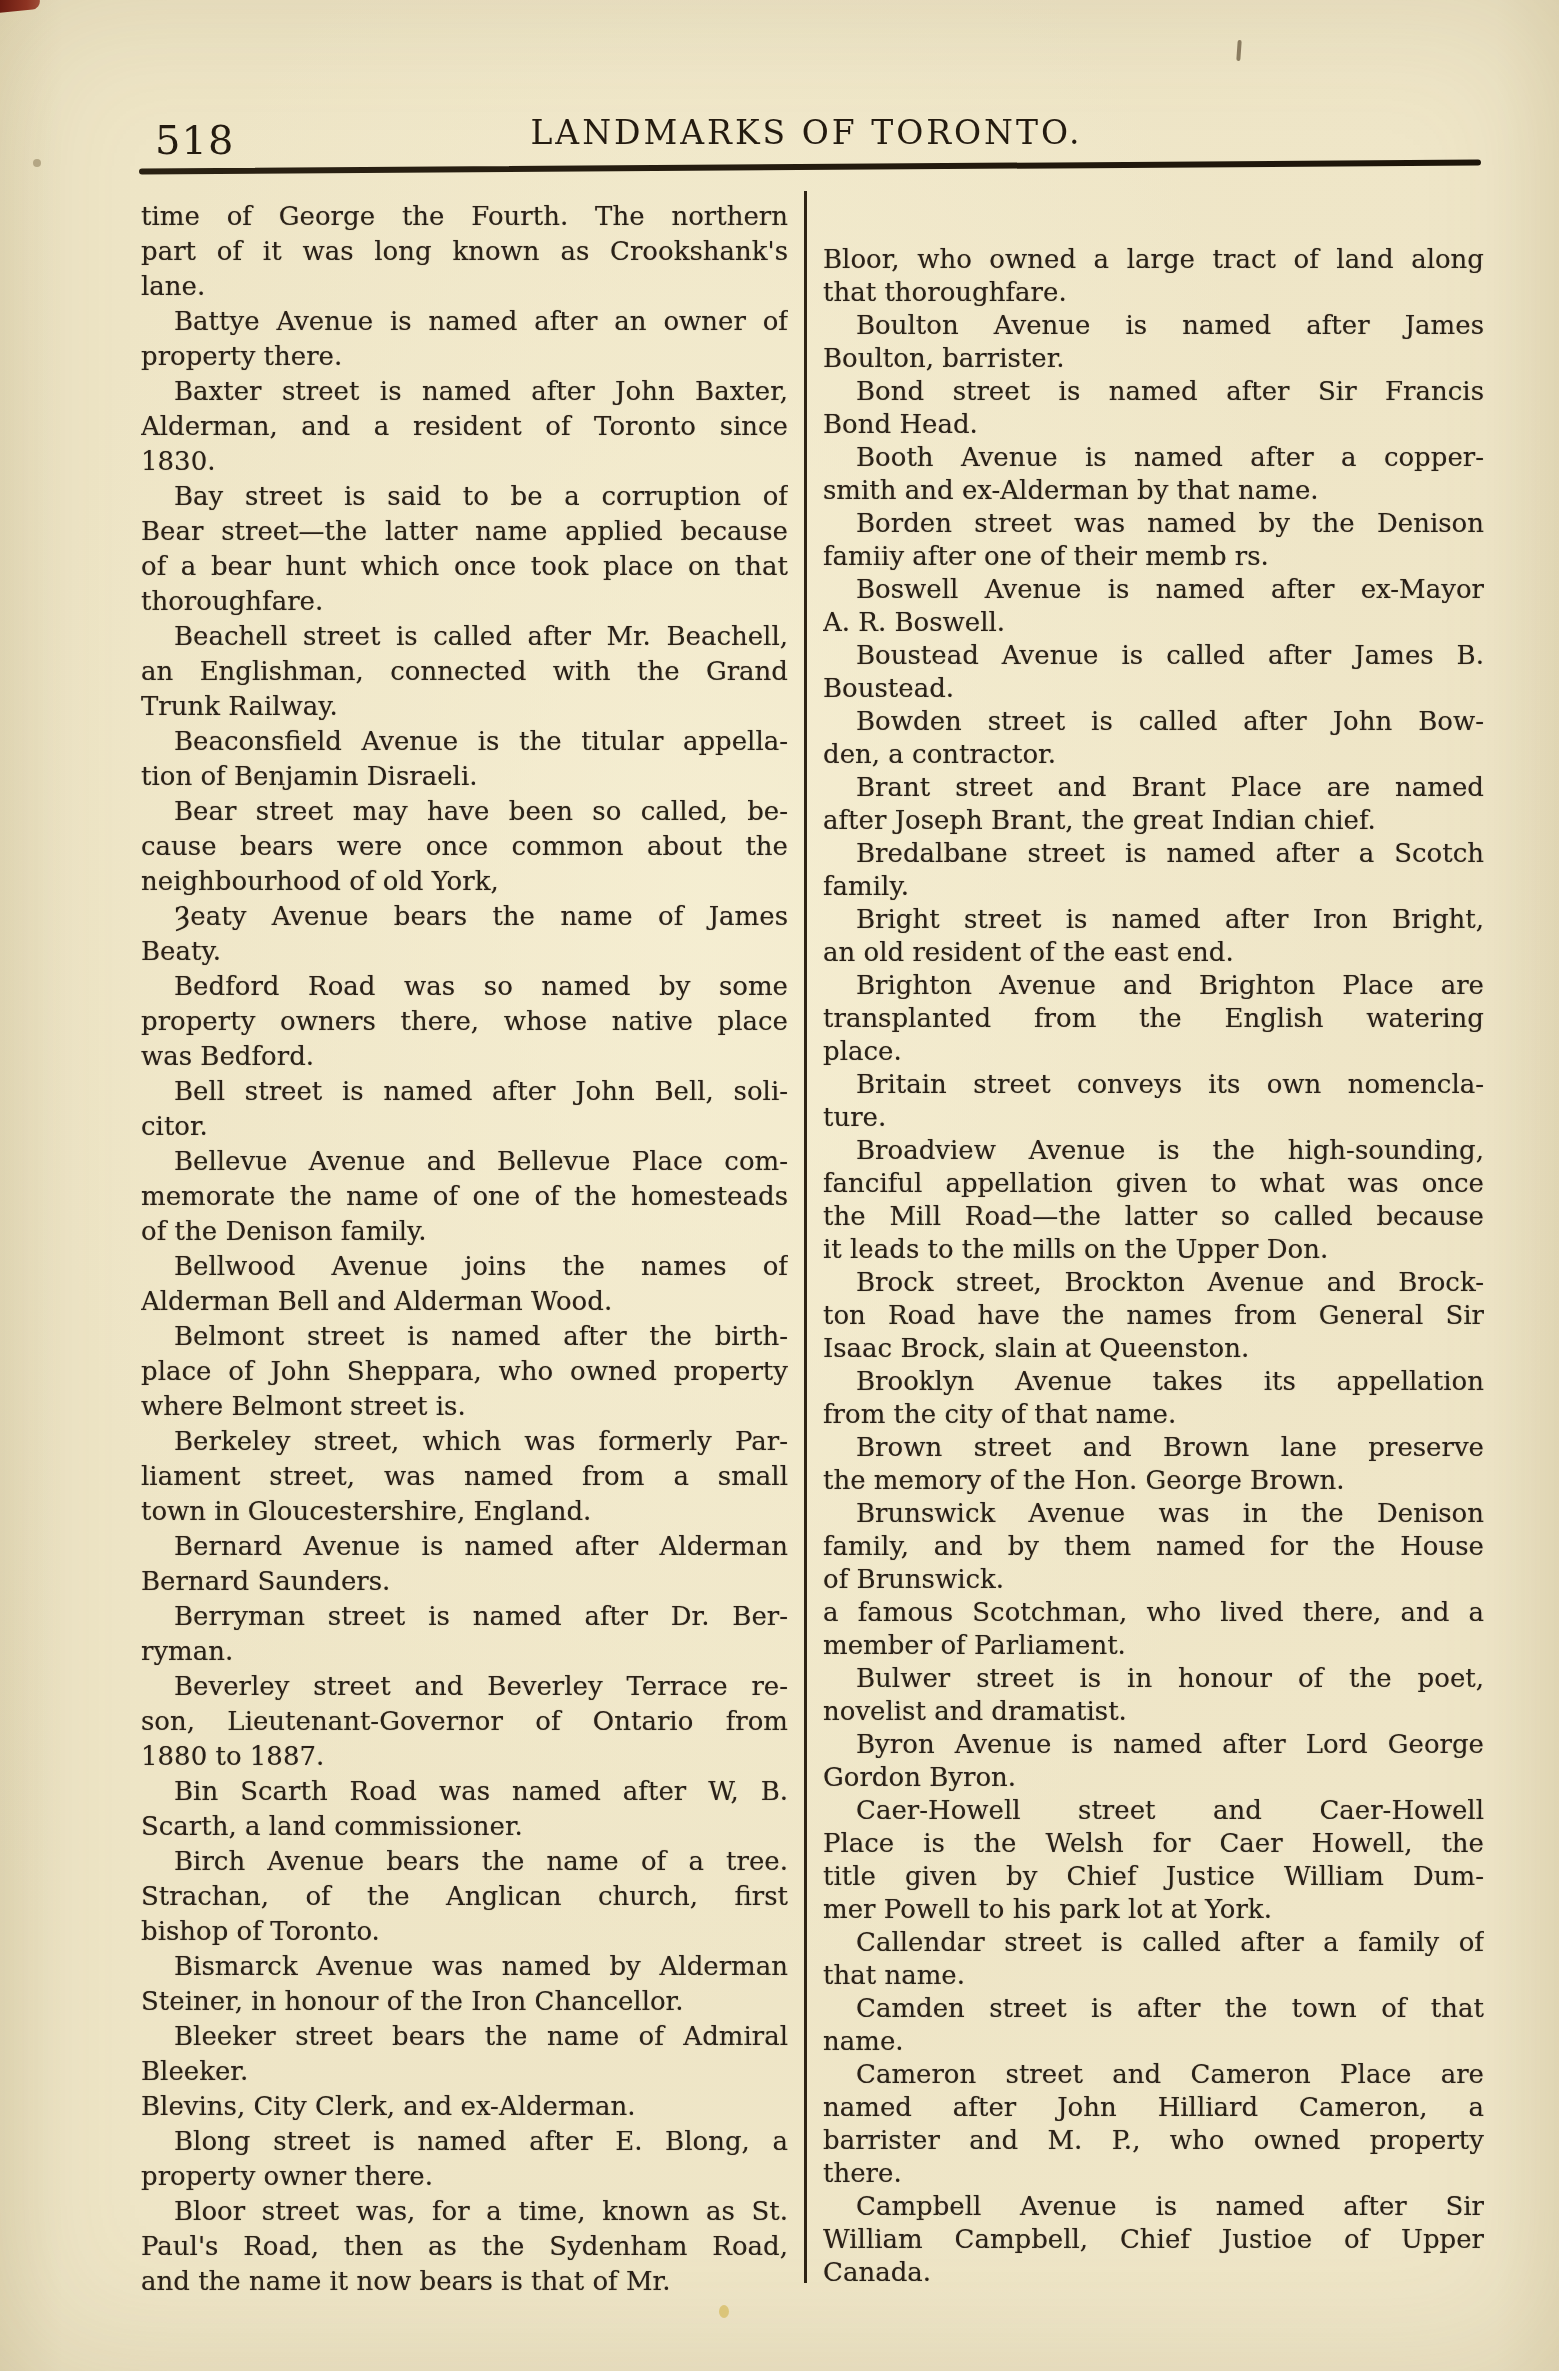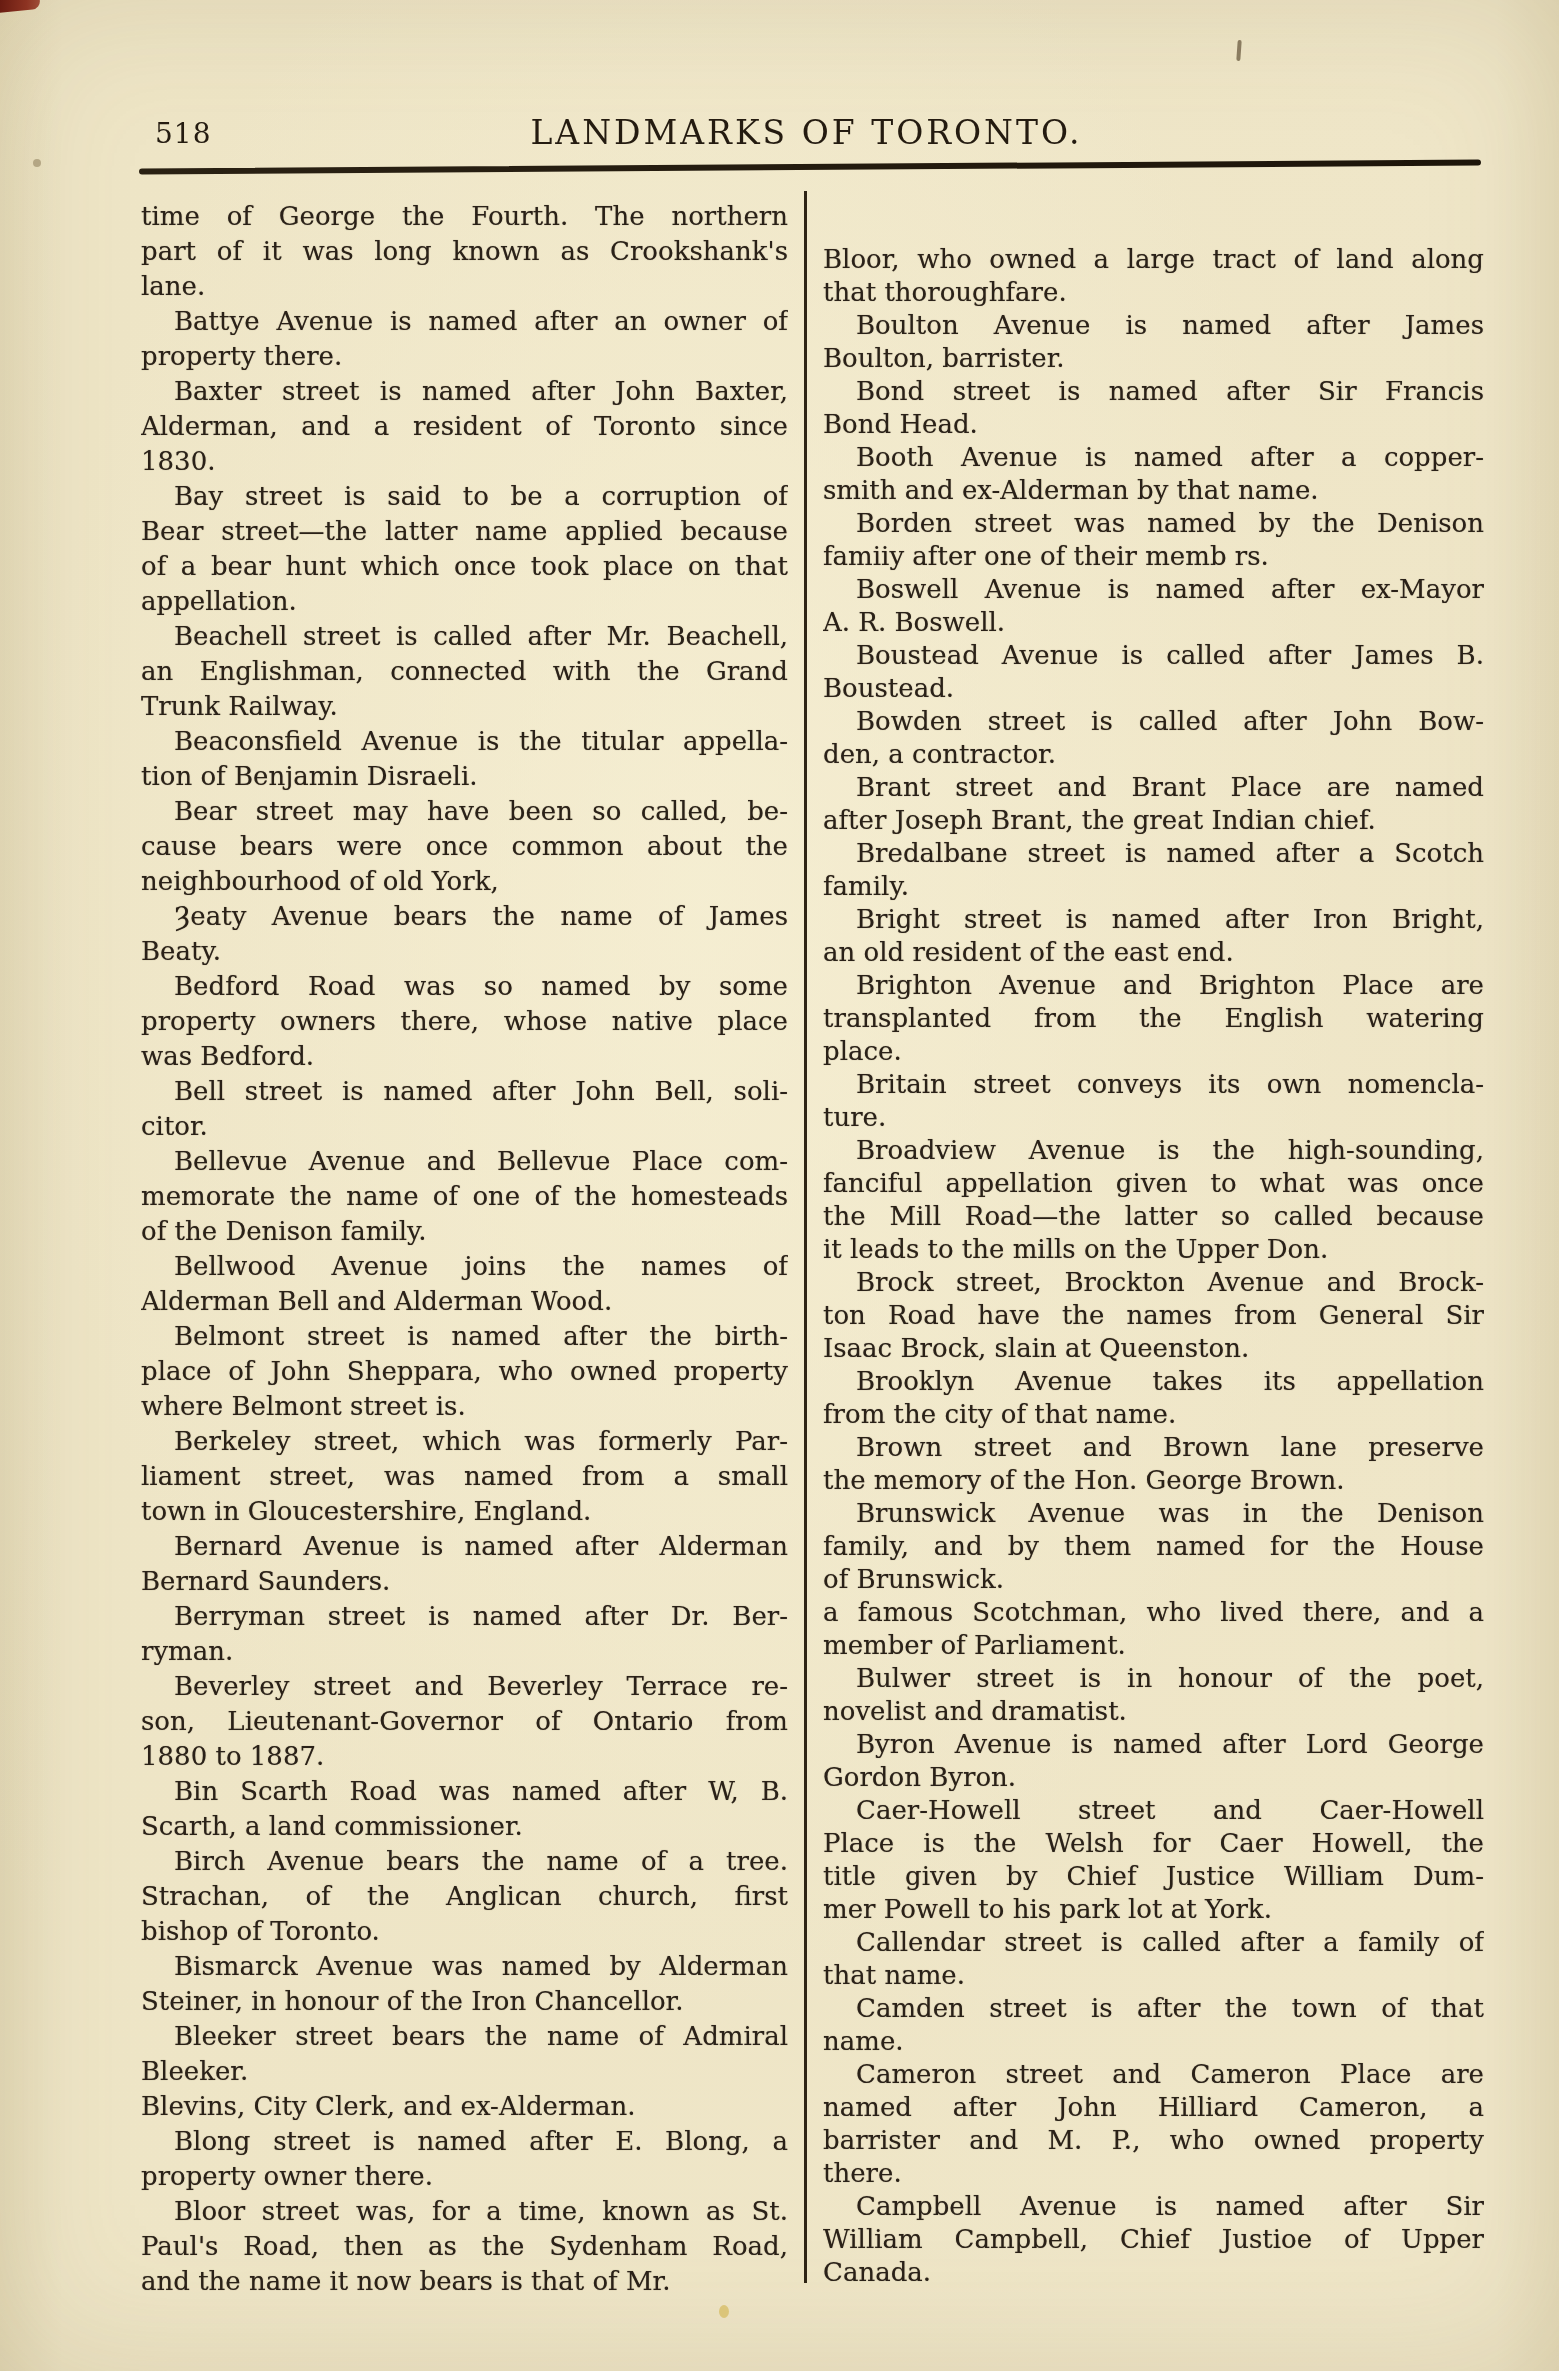--- a/index.html
+++ b/index.html
@@ -12,21 +12,21 @@
   }
   .page {
     position: absolute; inset: 0;
     background:
       radial-gradient(ellipse at 45% 38%, rgba(250,244,218,.55) 0%, rgba(238,229,198,.25) 55%, rgba(0,0,0,0) 75%),
       linear-gradient(90deg, #e6dcba 0%, #eee5c6 4%, #efe6c8 96%, #e9dfbe 100%);
     box-shadow: inset 0 0 139px rgba(120,100,55,.16);
   }
   .page-number {
     position: absolute; left: 155px; top: 117px;
-    font-size: 28px; color: #241b10; letter-spacing: 1px;
+    font-size: 40px; color: #241b10; letter-spacing: 1px;
   }
   .header-title {
     position: absolute; left: 27px; top: 113px; width: 1559px;
     text-align: center;
     font-size: 33px; color: #241b10; letter-spacing: 3px;
   }
   .header-rule {
     position: absolute; left: 139px; top: 164px;
     width: 1342px; height: 6px;
     background: linear-gradient(90deg, #2a2113, #1d150a);
@@ -100,21 +100,21 @@
       <div class="line">part of it was long known as Crookshank's</div>
       <div class="line para-end">lane.</div>
       <div class="line para-first">Battye Avenue is named after an owner of</div>
       <div class="line para-end">property there.</div>
       <div class="line para-first">Baxter street is named after John Baxter,</div>
       <div class="line">Alderman, and a resident of Toronto since</div>
       <div class="line para-end">1830.</div>
       <div class="line para-first">Bay street is said to be a corruption of</div>
       <div class="line">Bear street—the latter name applied because</div>
       <div class="line">of a bear hunt which once took place on that</div>
-      <div class="line para-end">appellation.</div>
+      <div class="line para-end">thoroughfare.</div>
       <div class="line para-first">Beachell street is called after Mr. Beachell,</div>
       <div class="line">an Englishman, connected with the Grand</div>
       <div class="line para-end">Trunk Railway.</div>
       <div class="line para-first">Beaconsfield Avenue is the titular appella-</div>
       <div class="line para-end">tion of Benjamin Disraeli.</div>
       <div class="line para-first">Bear street may have been so called, be-</div>
       <div class="line">cause bears were once common about the</div>
       <div class="line para-end">neighbourhood of old York,</div>
       <div class="line para-first">Ȝeaty Avenue bears the name of James</div>
       <div class="line para-end">Beaty.</div>

